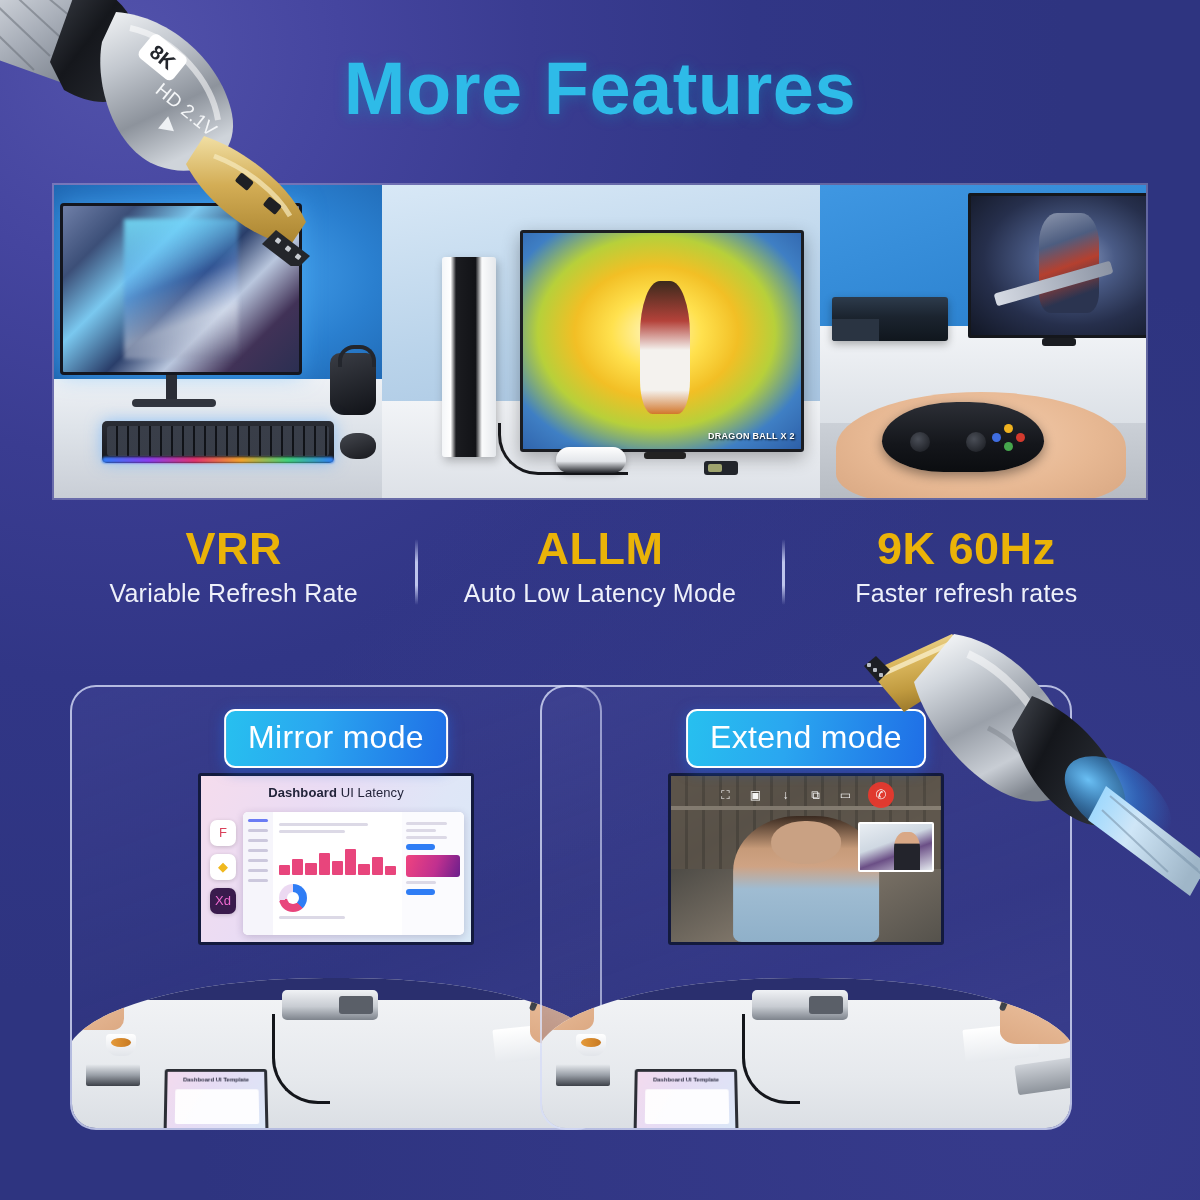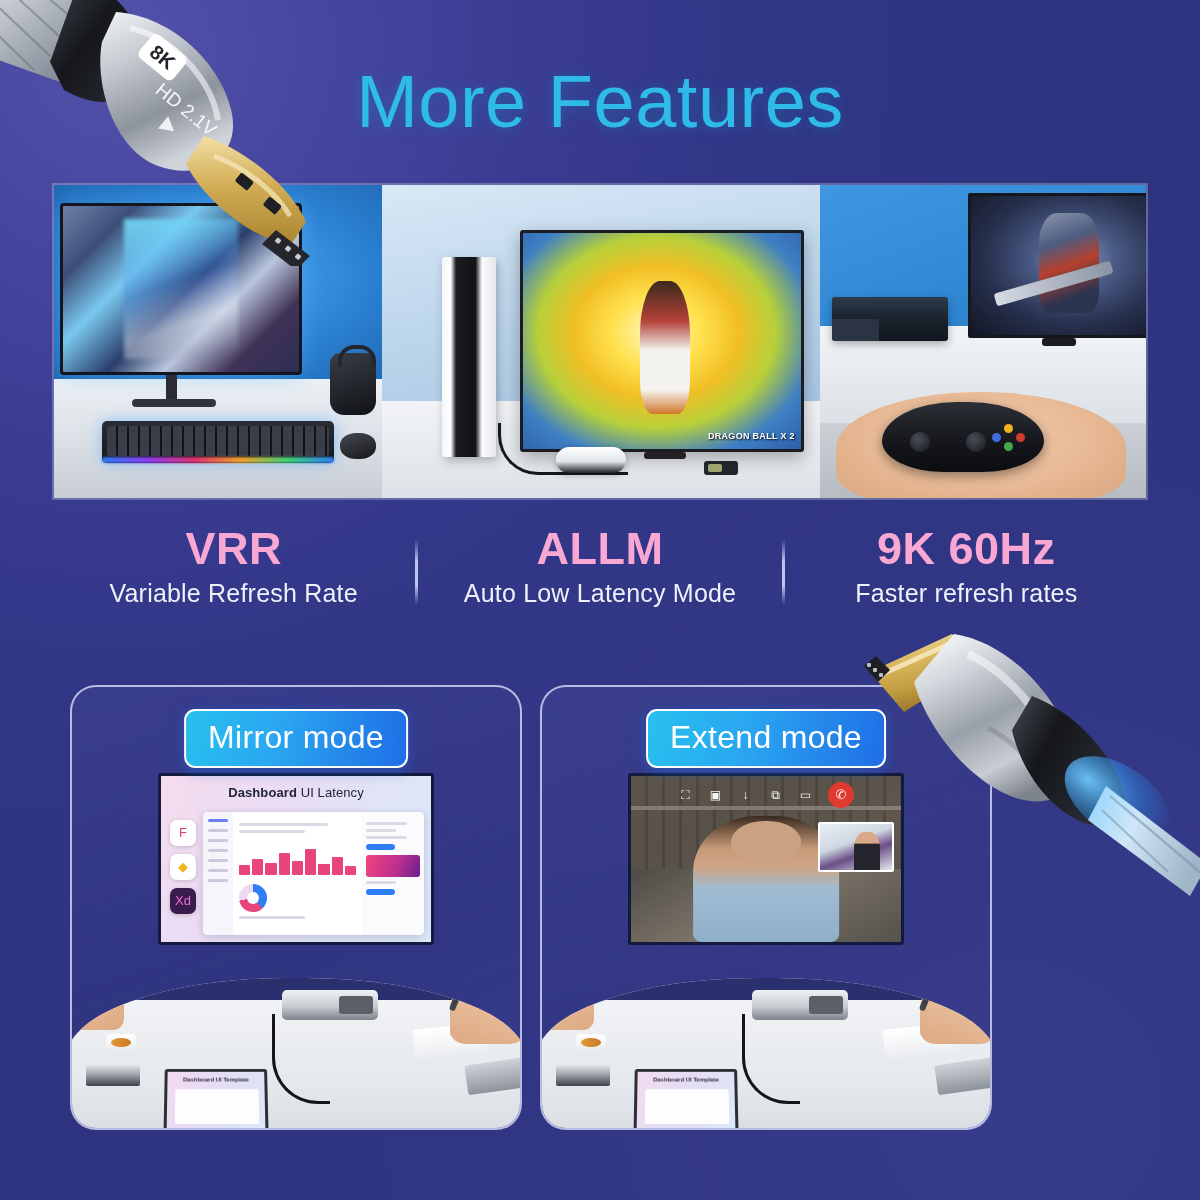--- a/index.html
+++ b/index.html
@@ -19,26 +19,25 @@
   }
   #bg:after{
     content:""; position:absolute; inset:0;
     background:radial-gradient(circle at 85% 92%, rgba(70,70,160,.35) 0%, rgba(46,52,128,0) 55%);
   }
 
   
   #title {
     position:absolute; left:0; right:0; top:46px;
     text-align:center;
-    font-size:74px; font-weight:normal;
+    font-size:74px; font-weight:bold;
     letter-spacing:.5px;
     color:#2ebbe8;
     text-shadow:0 2px 14px rgba(20,140,190,.45);
     z-index:6;
-    margin-top:13px;
   }
 
   
   #photo-strip {
     position:absolute; left:52px; top:183px;
     width:1096px; height:317px;
     display:flex; z-index:3;
     border:2px solid rgba(255,255,255,.25);
     overflow:hidden;
   }
@@ -141,36 +140,36 @@
   
   #hdmi-top { position:absolute; left:-10px; top:-14px; width:440px; height:280px; z-index:5; }
 
   
   #features {
     position:absolute; left:52px; top:525px; width:1096px; height:110px;
     display:flex; align-items:flex-start; z-index:4;
   }
   .feat { flex:1; text-align:center; position:relative; }
   .feat .ttl {
-    color:#f9a8d4; font-size:45px; font-weight:bold; line-height:1.06;
+    color:#eab308; font-size:45px; font-weight:bold; line-height:1.06;
     letter-spacing:.5px; white-space:nowrap;
   }
   .feat .sub {
     color:#eef0fa; font-size:25px; font-weight:normal; margin-top:6px;
     letter-spacing:.2px; white-space:nowrap;
   }
   .divider {
     width:3px; height:66px; margin-top:14px; border-radius:2px;
     background:linear-gradient(180deg,rgba(255,255,255,0) 0%,rgba(215,222,255,.85) 35%,rgba(215,222,255,.85) 70%,rgba(255,255,255,0) 100%);
     flex:0 0 3px;
   }
 
   
   .panel {
-    position:absolute; top:685px; width:452px; height:445px;
+    position:absolute; top:685px; width:532px; height:445px;
     border:2px solid rgba(226,232,255,.75); border-radius:26px;
     background:linear-gradient(160deg,rgba(78,80,160,.30) 0%,rgba(52,56,126,.18) 60%,rgba(70,74,150,.26) 100%);
     overflow:hidden; z-index:3;
   }
   #panel-mirror { left:70px; }
   #panel-extend { left:540px; }
 
   .badge {
     position:absolute; top:22px; left:50%; transform:translateX(-50%);
     padding:8px 22px 10px; border-radius:11px;

